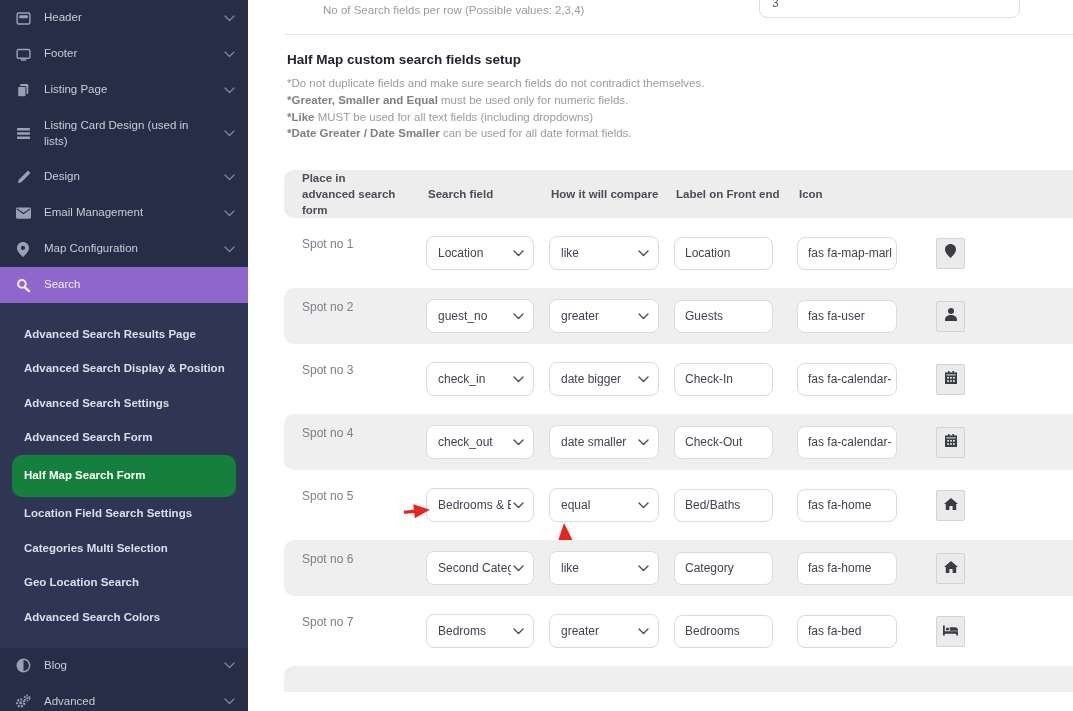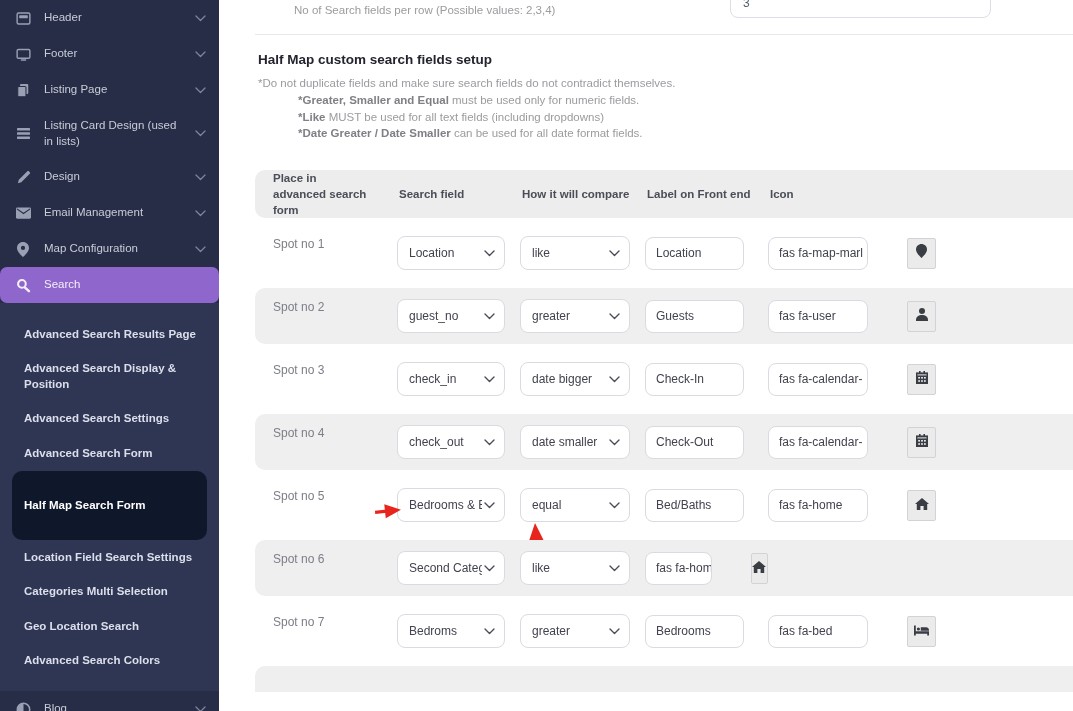--- a/index.html
+++ b/index.html
@@ -2,41 +2,41 @@
 <html><head>
 <meta charset="utf-8">
 <style>
   html,body{margin:0;padding:0;}
   body{
     width:1073px;height:711px;overflow:hidden;display:flex;
     font-family:"Liberation Sans","DejaVu Sans",sans-serif;
     background:#ffffff;
   }
   
-  .sidebar{width:219px;flex-shrink:0;background:#272d46;display:flex;flex-direction:column;overflow:hidden;}
+  .sidebar{width:248px;flex-shrink:0;background:#272d46;display:flex;flex-direction:column;overflow:hidden;}
   .side-item{display:flex;align-items:center;gap:13px;padding:10px 13px 10px 15px;cursor:pointer;}
   .s-icon{width:16px;height:16px;display:flex;align-items:center;justify-content:center;flex-shrink:0;}
   .s-label{flex:1;font-size:11.5px;line-height:1.35;color:#c9ccd8;}
   .s-chev{display:flex;flex-shrink:0;}
-  .side-item.active-parent{background:#8f66cc;border-radius:7px;}
+  .side-item.active-parent{background:#8f66cc;}
   .side-item.active-parent .s-label{color:#f3eff9;}
   .submenu{background:#2f3654;padding:14px 0 13px;}
   .sub-item{padding:9.5px 14px 9.5px 24px;font-size:11.5px;font-weight:700;line-height:1.35;color:#dcdfeb;cursor:pointer;}
-  .sub-item.active{background:#0f172a;color:#ffffff;border-radius:10px;margin:0 12px;padding:27px 12px;}
+  .sub-item.active{background:#15803d;color:#ffffff;border-radius:10px;margin:0 12px;padding:13px 12px;}
   
   .main{flex:1;position:relative;padding-left:36px;box-sizing:border-box;}
   .top-setting{height:34px;position:relative;}
   .top-label{position:absolute;left:39px;top:4px;font-size:11.5px;color:#9b9ba0;}
   .top-input{position:absolute;left:475px;top:-12px;width:261px;height:30px;box-sizing:border-box;
     border:1px solid #dcdee6;border-radius:8px;background:#fff;display:flex;align-items:center;
     padding:0 12px;font-size:12px;color:#52606d;}
   .divider{border-top:1px solid #e7e7eb;height:0;}
   .sec-title{margin:17px 0 0 3px;font-size:13.5px;font-weight:700;color:#23242e;}
   .notes{margin:8px 0 0 3px;font-size:11.5px;color:#9b9ba0;line-height:16.8px;}
-  .notes b{font-weight:700;color:#7f7f86;margin-left:40px;}
+  .notes b{font-weight:700;color:#7f7f86;}
   
   .ftable{margin-top:4px;width:818px;}
   .thead,.trow{display:grid;grid-template-columns:142px 123px 125px 123px 1fr;align-items:center;}
   .thead{background:#ededee;border-radius:10px 0 0 10px;min-height:45px;font-size:11.5px;font-weight:700;color:#4b4d57;line-height:1.4;margin-top:28px;}
   .thead .cell{padding-left:2px;}
   .thead .cell.first{padding-left:18px;padding-right:26px;}
   .trow{position:relative;}
   .trow.white{height:70px;}
   .trow.shaded{height:56px;background:#efeff0;border-radius:10px 0 0 10px;}
   .spot{padding-left:18px;font-size:12px;color:#7c7e88;transform:translateY(-9px);}
@@ -451,20 +451,23 @@
           <div>
             <div class="select sel-compare">
               <span class="sel-text">like</span>
               <span class="sel-chev">
                 <svg width="11" height="7" viewBox="0 0 11 7">
                   <path d="M1 1l4.5 4.5L10 1" fill="none" stroke="#4a4d58" stroke-width="1.4" stroke-linecap="round" stroke-linejoin="round"></path>
                 </svg>
               </span>
             </div>
           </div>
+          <div>
+            <div class="tinput label-input">Category</div>
+          </div>
           <div class="iconwrap">
             <div class="tinput icon-class-input">fas fa-home</div>
             <div class="iconbox">
               <span><svg width="14" height="12" viewBox="0 0 14 12">
                   <path d="M7 0L0 5.9h1.8V12h3.6V8.1h3.2V12h3.6V5.9H14z" fill="#3b3d45"></path>
                 </svg></span>
             </div>
           </div>
         </div>
         <div class="trow white">

